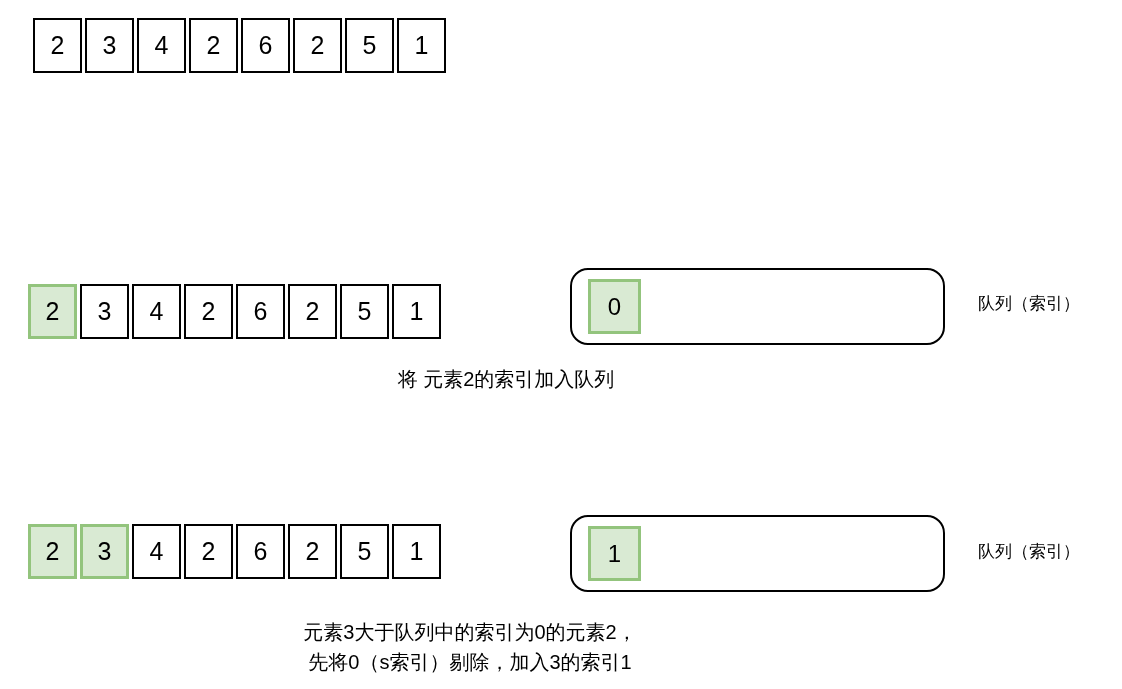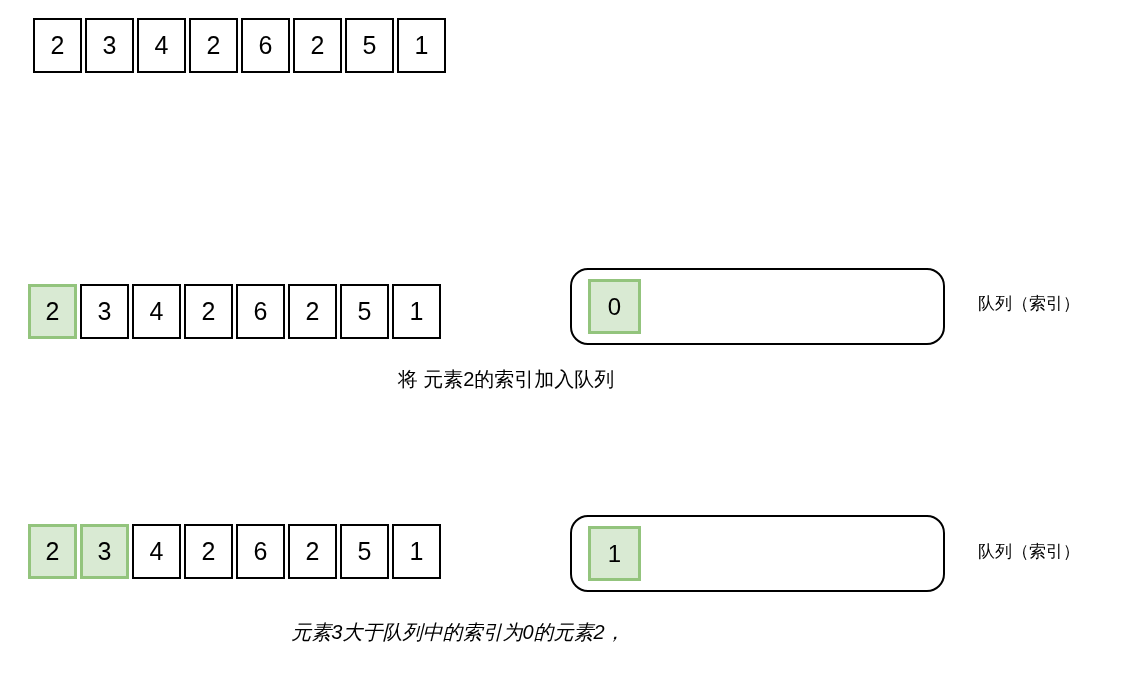--- a/index.html
+++ b/index.html
@@ -88,15 +88,16 @@
   <div class="cell">2</div>
   <div class="cell">5</div>
   <div class="cell">1</div>
 </div>
 
 <div class="queue" style="left:570px;top:515px;">
   <div class="queue-item">1</div>
 </div>
 <div class="queue-label" style="left:978px;top:540px;">队列（索引）</div>
 
-<div class="caption" style="left:458px;top:617px;font-style:italic;">
+<div class="caption" style="left:470px;top:617px;">
   <div class="cap-line">元素3大于队列中的索引为0的元素2，</div>
+  <div class="cap-line">先将0（s索引）剔除，加入3的索引1</div>
 </div>
 
 </body></html>

